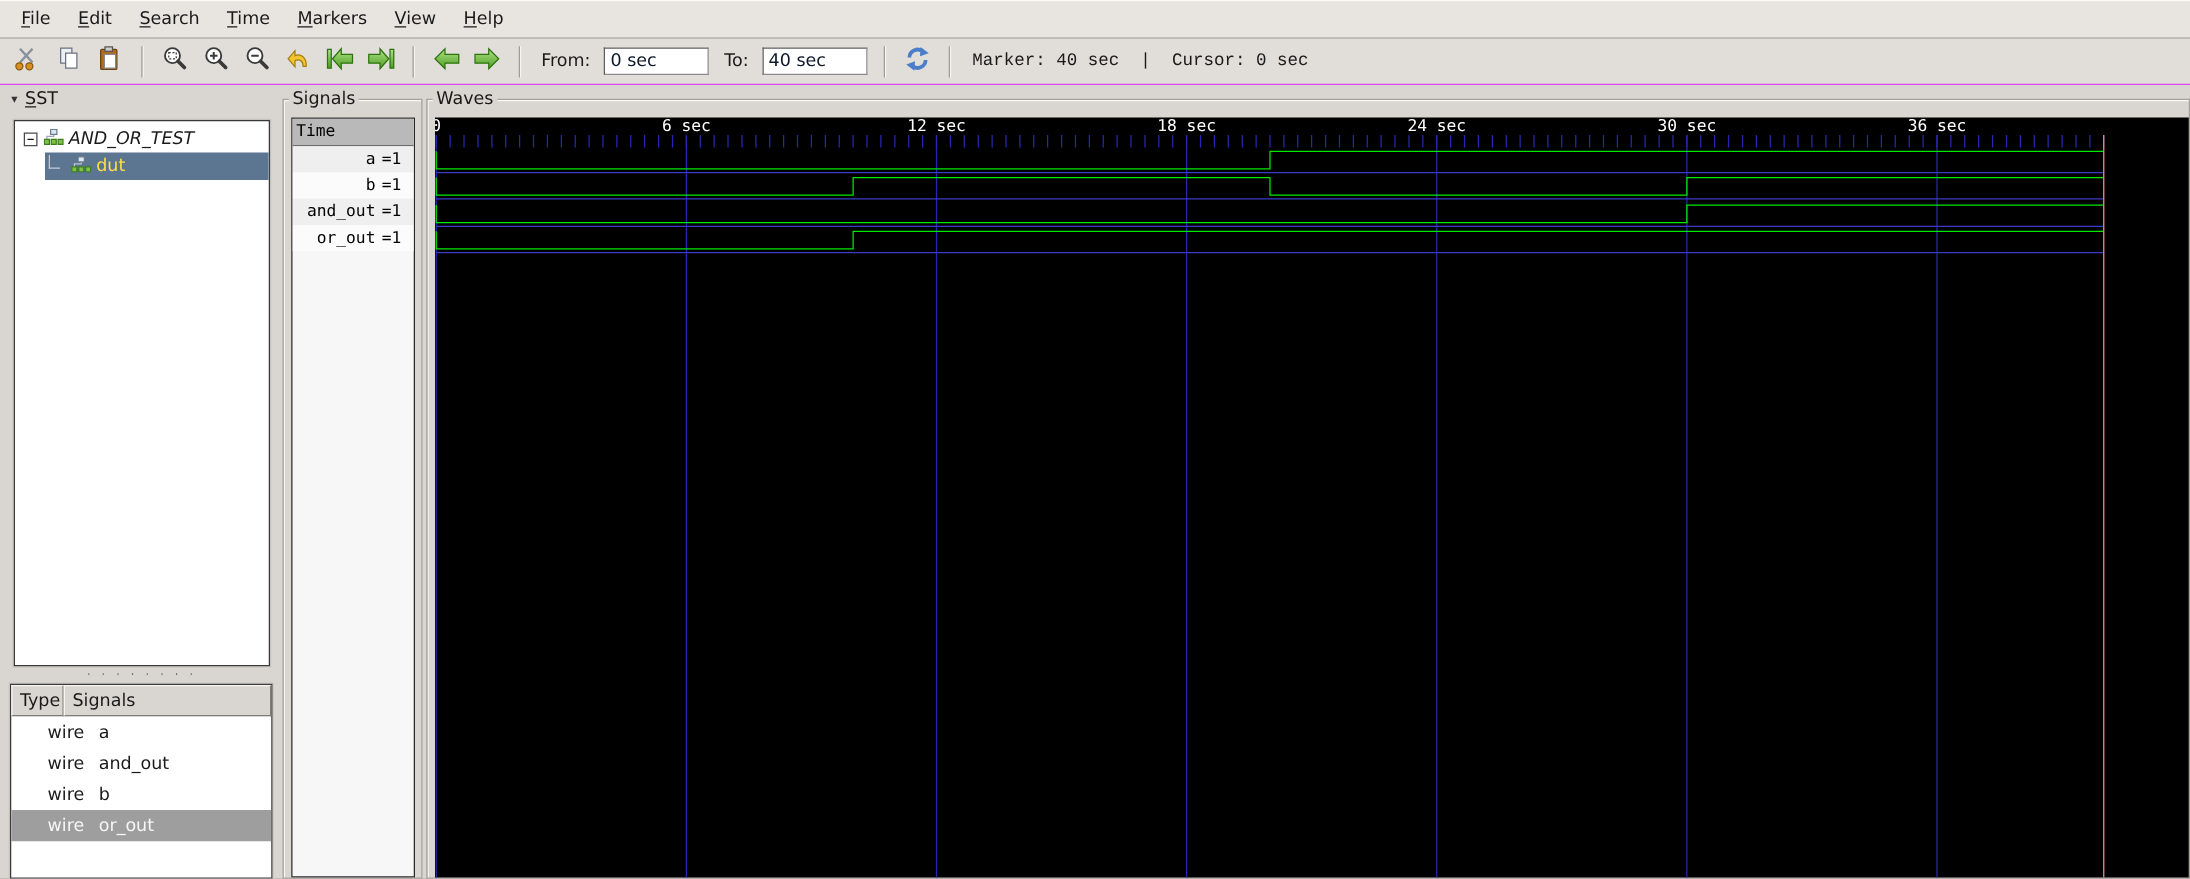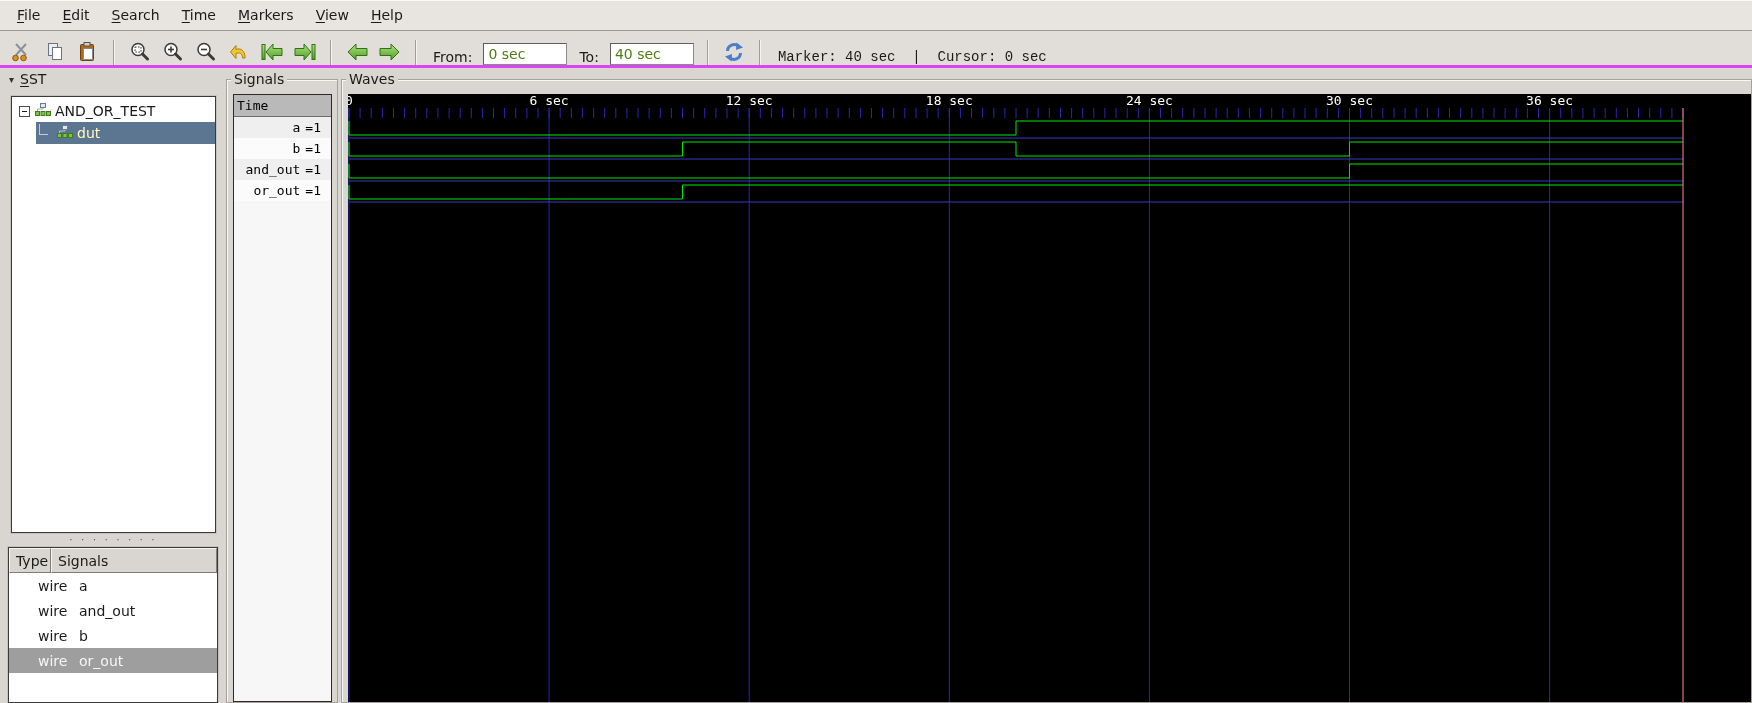--- a/index.html
+++ b/index.html
@@ -7,44 +7,44 @@
   body { font-family:"DejaVu Sans","Liberation Sans",sans-serif; font-size:14px; color:#1a1a1a;
          background:#d9d6d1; cursor:default; }
   u { text-decoration:underline; text-underline-offset:2px; }
 
   
   .menubar { height:31px; background:#e8e5e0; border-bottom:1px solid #9b9892;
              display:flex; align-items:center; padding-left:6px; box-shadow:inset 0 1px 0 #fbfaf8;text-align:center; }
   .menu-item { padding:5px 11px; }
 
   
-  .toolbar { height:37px; background:#e1ded9; border-bottom:3px solid #d946ef;
-             display:flex; align-items:flex-end; padding-left:10px; gap:9px; }
+  .toolbar { height:37px; background:#e1ded9; border-bottom:1px solid #d946ef;
+             display:flex; align-items:center; padding-left:10px; gap:9px; }
   .tbtn { width:24px; height:24px; display:flex; align-items:center; justify-content:center; }
   .tsep { width:2px; height:25px; border-left:1px solid #a09d98; border-right:1px solid #f6f4f1; margin:0 4px; }
   .tlabel { margin:0 2px 0 3px; }
   .tentry { width:84px; height:22px; background:#fff; border:1px solid #8b8b8b;
             border-top-color:#5d5d5d; border-left-color:#5d5d5d; font:14px "DejaVu Sans","Liberation Sans",sans-serif;
-            padding:0 4px; color:#4d7c0f; }
+            padding:0 4px; color:#0f172a; }
   .tstatus { margin-left:4px; white-space:pre;font-family:Liberation Mono, monospace; }
 
   
   .main { position:relative; height:635px; background:#d9d6d1; }
 
   
   .sst-header { position:absolute; left:9px; top:3px; display:flex; align-items:center; gap:6px; }
   .sst-tri { font-size:10px; color:#333; }
   .tree-box { position:absolute; left:11px; top:28px; width:205px; height:437px;
               background:#ffffff; border:1px solid #3a3a3a; box-shadow:0 0 0 1px #c6c3be; overflow:hidden; }
-  .tree-row1 { display:flex; align-items:center; height:22px; padding-left:7px; margin-top:3px; }
+  .tree-row1 { display:flex; align-items:center; height:22px; padding-left:7px; margin-top:3px;font-style:italic; }
   .expander { width:11px; height:11px; background:#fff; border:1px solid #4a4a4a; position:relative; flex:none; }
   .expander::after { content:""; position:absolute; left:2px; right:2px; top:4px; border-top:1px solid #1a1a1a; }
   .hier-icon { margin:0 4px 0 5px; flex:none; }
   .tree-row2 { display:flex; height:22px; padding-left:24px; }
-  .tree-sel { flex:1; background:#5c7590; color:#fef9c3; display:flex; align-items:center; }
+  .tree-sel { flex:1; background:#5c7590; color:#fde047; display:flex; align-items:center; }
   .connector { width:9px; height:11px; border-left:1px solid #c3cbd4; border-bottom:1px solid #c3cbd4;
                margin:0 4px 8px 3px; flex:none; }
 
   .splitter { position:absolute; left:11px; top:466px; width:205px; height:12px;
               text-align:center; color:#4a4a4a; font-size:9px; letter-spacing:3px; line-height:12px; }
 
   
   .lower-table { position:absolute; left:8px; top:479px; width:210px; bottom:0;
                  background:#ffffff; border:1px solid #3a3a3a; box-shadow:0 0 0 1px #c6c3be; overflow:hidden; }
   .lt-header { display:flex; height:25px; }

